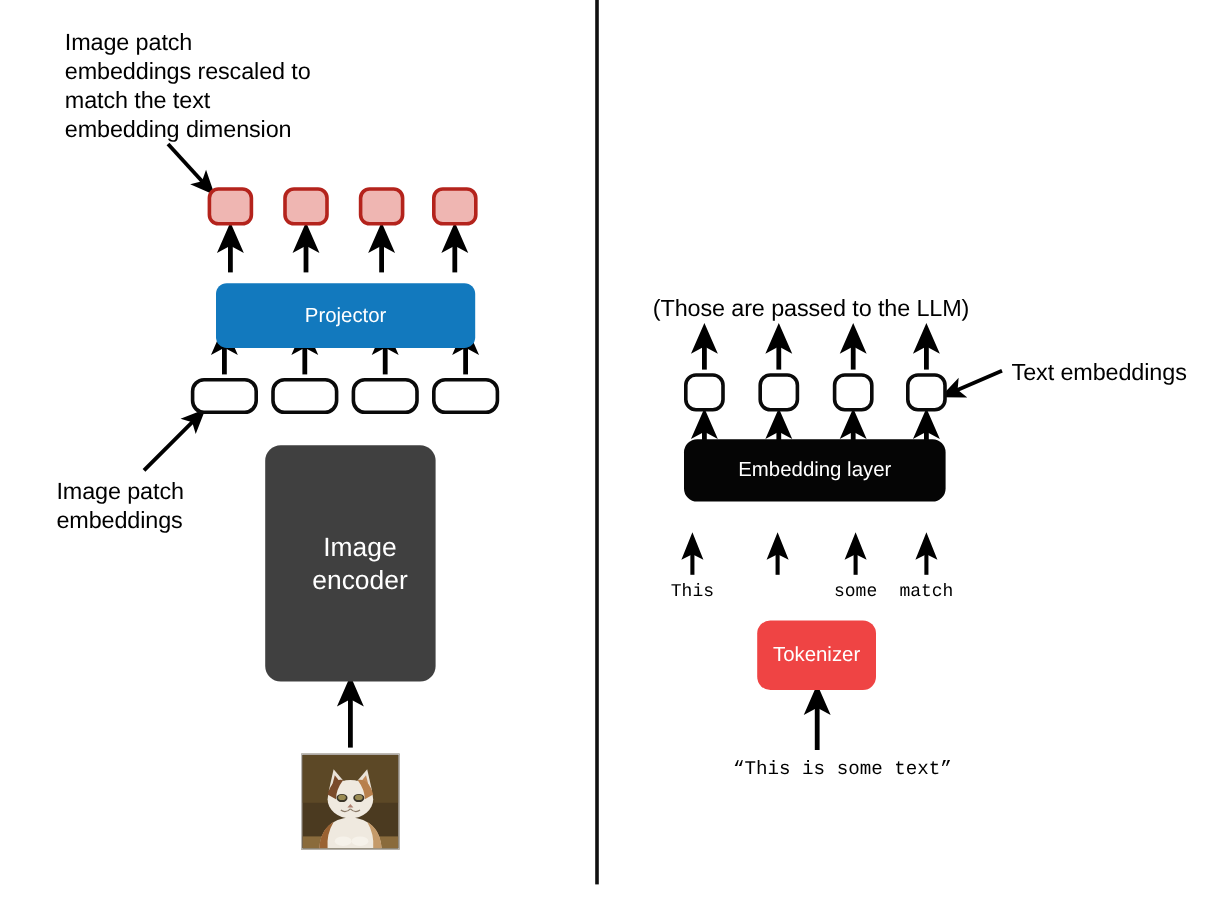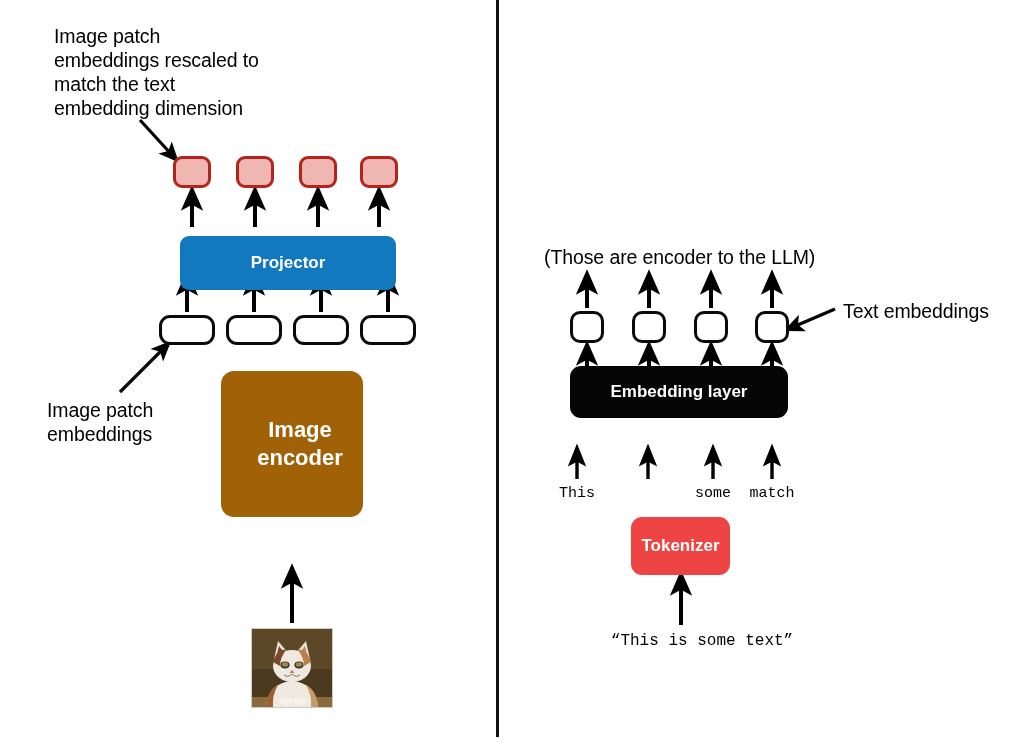--- a/index.html
+++ b/index.html
@@ -70,38 +70,38 @@
     box-sizing: border-box;
   }
 
   
   .block {
     display: flex;
     align-items: center;
     justify-content: center;
     text-align: center;
     color: #ffffff;
-    font-weight: bold;
+    font-weight: normal;
     box-sizing: border-box;
   }
   .projector-block {
     left: 180px;
     top: 236px;
     width: 216px;
     height: 54px;
     background: #1279be;
     border-radius: 9px;
     font-size: 17px;
   }
   .encoder-block {
     left: 221px;
     top: 371px;
     width: 142px;
-    height: 146px;
-    background: #a16207;
+    height: 197px;
+    background: #404040;
     border-radius: 13px;
     font-size: 22px;
     line-height: 28px;
     padding-left: 16px;
   }
   .embedding-block {
     left: 570px;
     top: 366px;
     width: 218px;
     height: 52px;
@@ -261,21 +261,21 @@
 
       <path d="M14 78 q2 -24 26 -26 q24 2 26 26 z" fill="#efe9df"></path>
       <path d="M14 78 q1 -16 12 -22 q-6 10 -5 22 z" fill="#9a6232"></path>
       <path d="M66 78 q-1 -16 -12 -22 q6 10 5 22 z" fill="#c49a6a"></path>
 
       <ellipse cx="34" cy="72" rx="7" ry="4" fill="#f6f2ea"></ellipse>
       <ellipse cx="48" cy="72" rx="7" ry="4" fill="#f6f2ea"></ellipse>
     </svg>
   </div>
 
-  <div class="abs annot" style="left:544px; top:245px; width:330px;">(Those are encoder to the LLM)</div>
+  <div class="abs annot" style="left:544px; top:245px; width:330px;">(Those are passed to the LLM)</div>
 
   <div class="abs emb-white" style="left:570px; top:311px;"></div>
   <div class="abs emb-white" style="left:632px; top:311px;"></div>
   <div class="abs emb-white" style="left:694px; top:311px;"></div>
   <div class="abs emb-white" style="left:755px; top:311px;"></div>
 
   <div class="abs annot" style="left:843px; top:299px; width:180px;">Text embeddings</div>
 
   <div class="abs block embedding-block">
     <span>Embedding layer</span>

